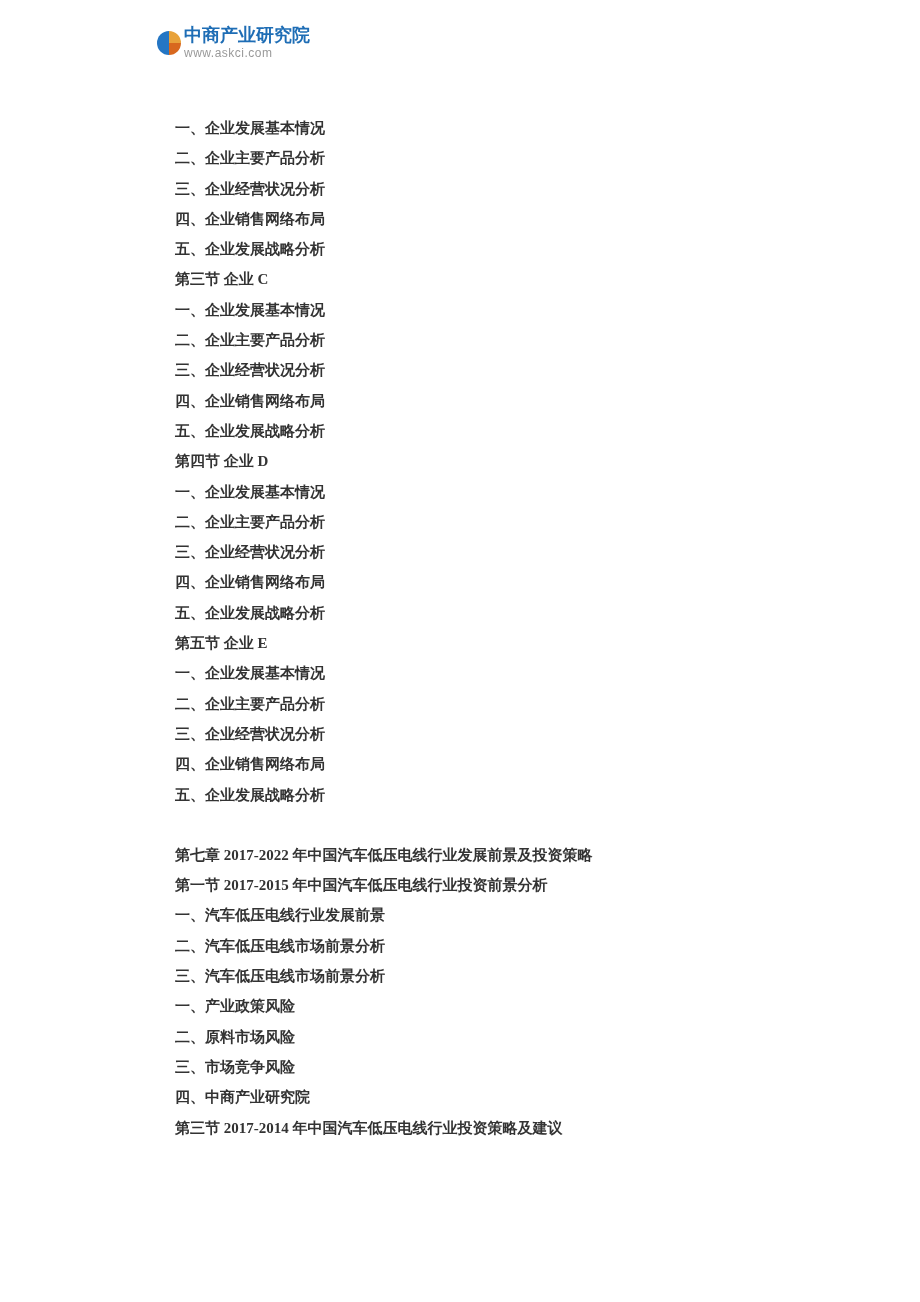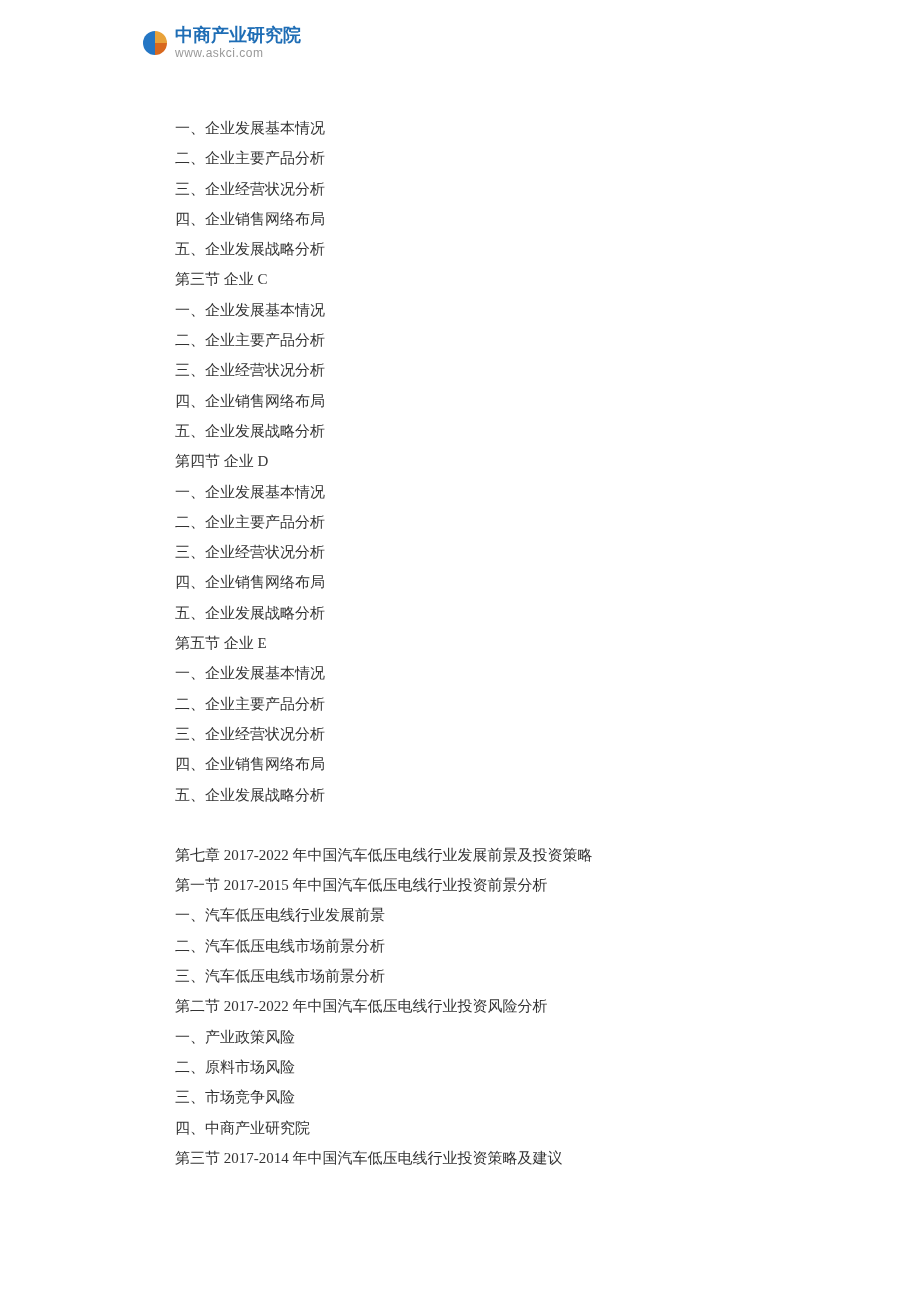--- a/index.html
+++ b/index.html
@@ -12,24 +12,23 @@
       height: 1302px;
       background: #ffffff;
       font-family: "SimSun", "宋体", serif;
       font-size: 15px;
       color: #333333;
       position: relative;
     }
     .logo-container {
       position: absolute;
       top: 26px;
-      left: 140px;
+      left: 154px;
       display: flex;
       align-items: center;
-      gap: 5px;
     }
     .logo-icon {
       width: 30px;
       height: 30px;
       position: relative;
     }
     .logo-text-cn {
       color: #1e6db5;
       font-size: 18px;
       font-weight: bold;
@@ -48,20 +47,21 @@
     }
     .content {
       position: absolute;
       top: 113px;
       left: 175px;
       width: 600px;
     }
     .line {
       line-height: 30.3px;
       white-space: nowrap;
+      font-weight: bold;
     }
     .spacer {
       height: 30px;
     }
   </style>
 </head>
 <body>
 
 <div class="logo-container">
   <div class="logo-icon">
@@ -100,19 +100,18 @@
   <div class="line">二、企业主要产品分析</div>
   <div class="line">三、企业经营状况分析</div>
   <div class="line">四、企业销售网络布局</div>
   <div class="line">五、企业发展战略分析</div>
   <div class="spacer"></div>
   <div class="line">第七章 2017-2022 年中国汽车低压电线行业发展前景及投资策略</div>
   <div class="line">第一节 2017-2015 年中国汽车低压电线行业投资前景分析</div>
   <div class="line">一、汽车低压电线行业发展前景</div>
   <div class="line">二、汽车低压电线市场前景分析</div>
   <div class="line">三、汽车低压电线市场前景分析</div>
-  <div class="line">第二节 2017-2022 年中国汽车低压电线行业投资风险分析</div>
   <div class="line">一、产业政策风险</div>
   <div class="line">二、原料市场风险</div>
   <div class="line">三、市场竞争风险</div>
   <div class="line">四、中商产业研究院</div>
   <div class="line">第三节 2017-2014 年中国汽车低压电线行业投资策略及建议</div>
 </div>
 
 </body></html>

